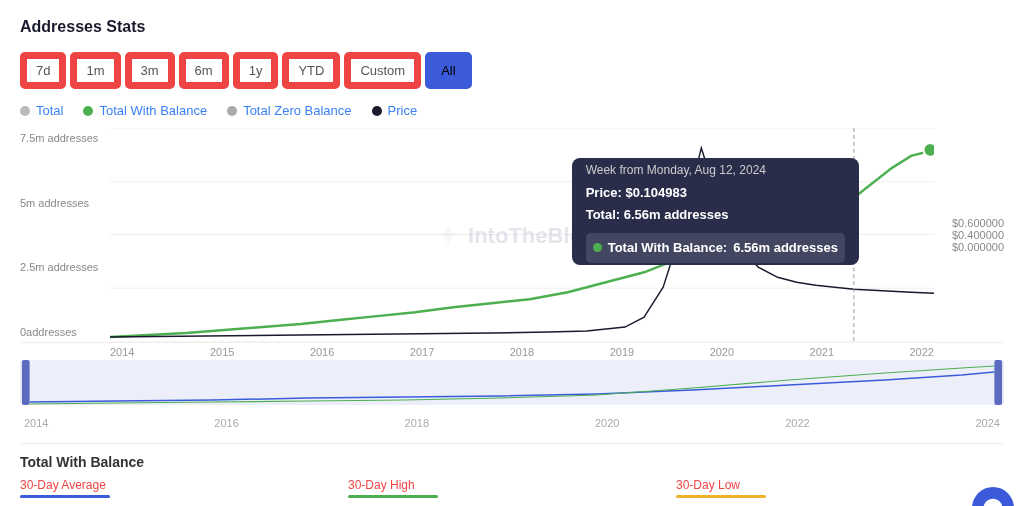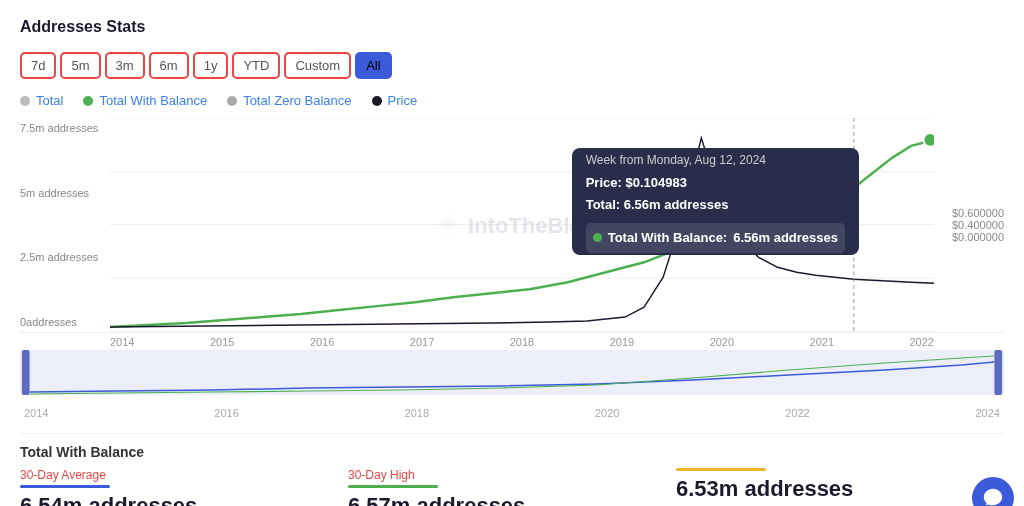--- a/index.html
+++ b/index.html
@@ -21,21 +21,21 @@
       margin-bottom: 16px;
     }
     .time-filters {
       display: flex;
       gap: 4px;
       margin-bottom: 14px;
       align-items: center;
     }
     .filter-btn {
       padding: 4px 9px;
-      border: 2px solid #ef4444;
+      border: 7px solid #ef4444;
       border-radius: 5px;
       background: #fff;
       font-size: 13px;
       color: #555;
       cursor: pointer;
     }
     .filter-btn.active {
       background: #3b5bdb;
       color: #000000;
       border-color: #3b5bdb;
@@ -240,21 +240,21 @@
   </style>
 </head>
 <body>
 
 <div class="container" style="position:relative;">
 
   <div class="page-title">Addresses Stats</div>
 
   <div class="time-filters">
     <button class="filter-btn">7d</button>
-    <button class="filter-btn">5m</button>
+    <button class="filter-btn">1m</button>
     <button class="filter-btn">3m</button>
     <button class="filter-btn">6m</button>
     <button class="filter-btn">1y</button>
     <button class="filter-btn">YTD</button>
     <button class="filter-btn">Custom</button>
     <button class="filter-btn active">All</button>
   </div>
 
   <div class="legend">
     <div class="legend-item">
@@ -388,20 +388,21 @@
       <div class="stat-item">
         <div class="stat-header">30-Day High</div>
         <div class="stat-underline" style="background:#4caf50;"></div>
         <div>
           <span style="font-size:22px;font-weight:700;color:#1a1a2e;">6.57m addresses</span>
           
         </div>
       </div>
 
       <div class="stat-item">
+        <div class="stat-header">30-Day Low</div>
         <div class="stat-underline" style="background:#f0b429;"></div>
         <div>
           <span style="font-size:22px;font-weight:700;color:#1a1a2e;">6.53m addresses</span>
           
         </div>
       </div>
     </div>
   </div>
 
   <div class="chat-btn">

